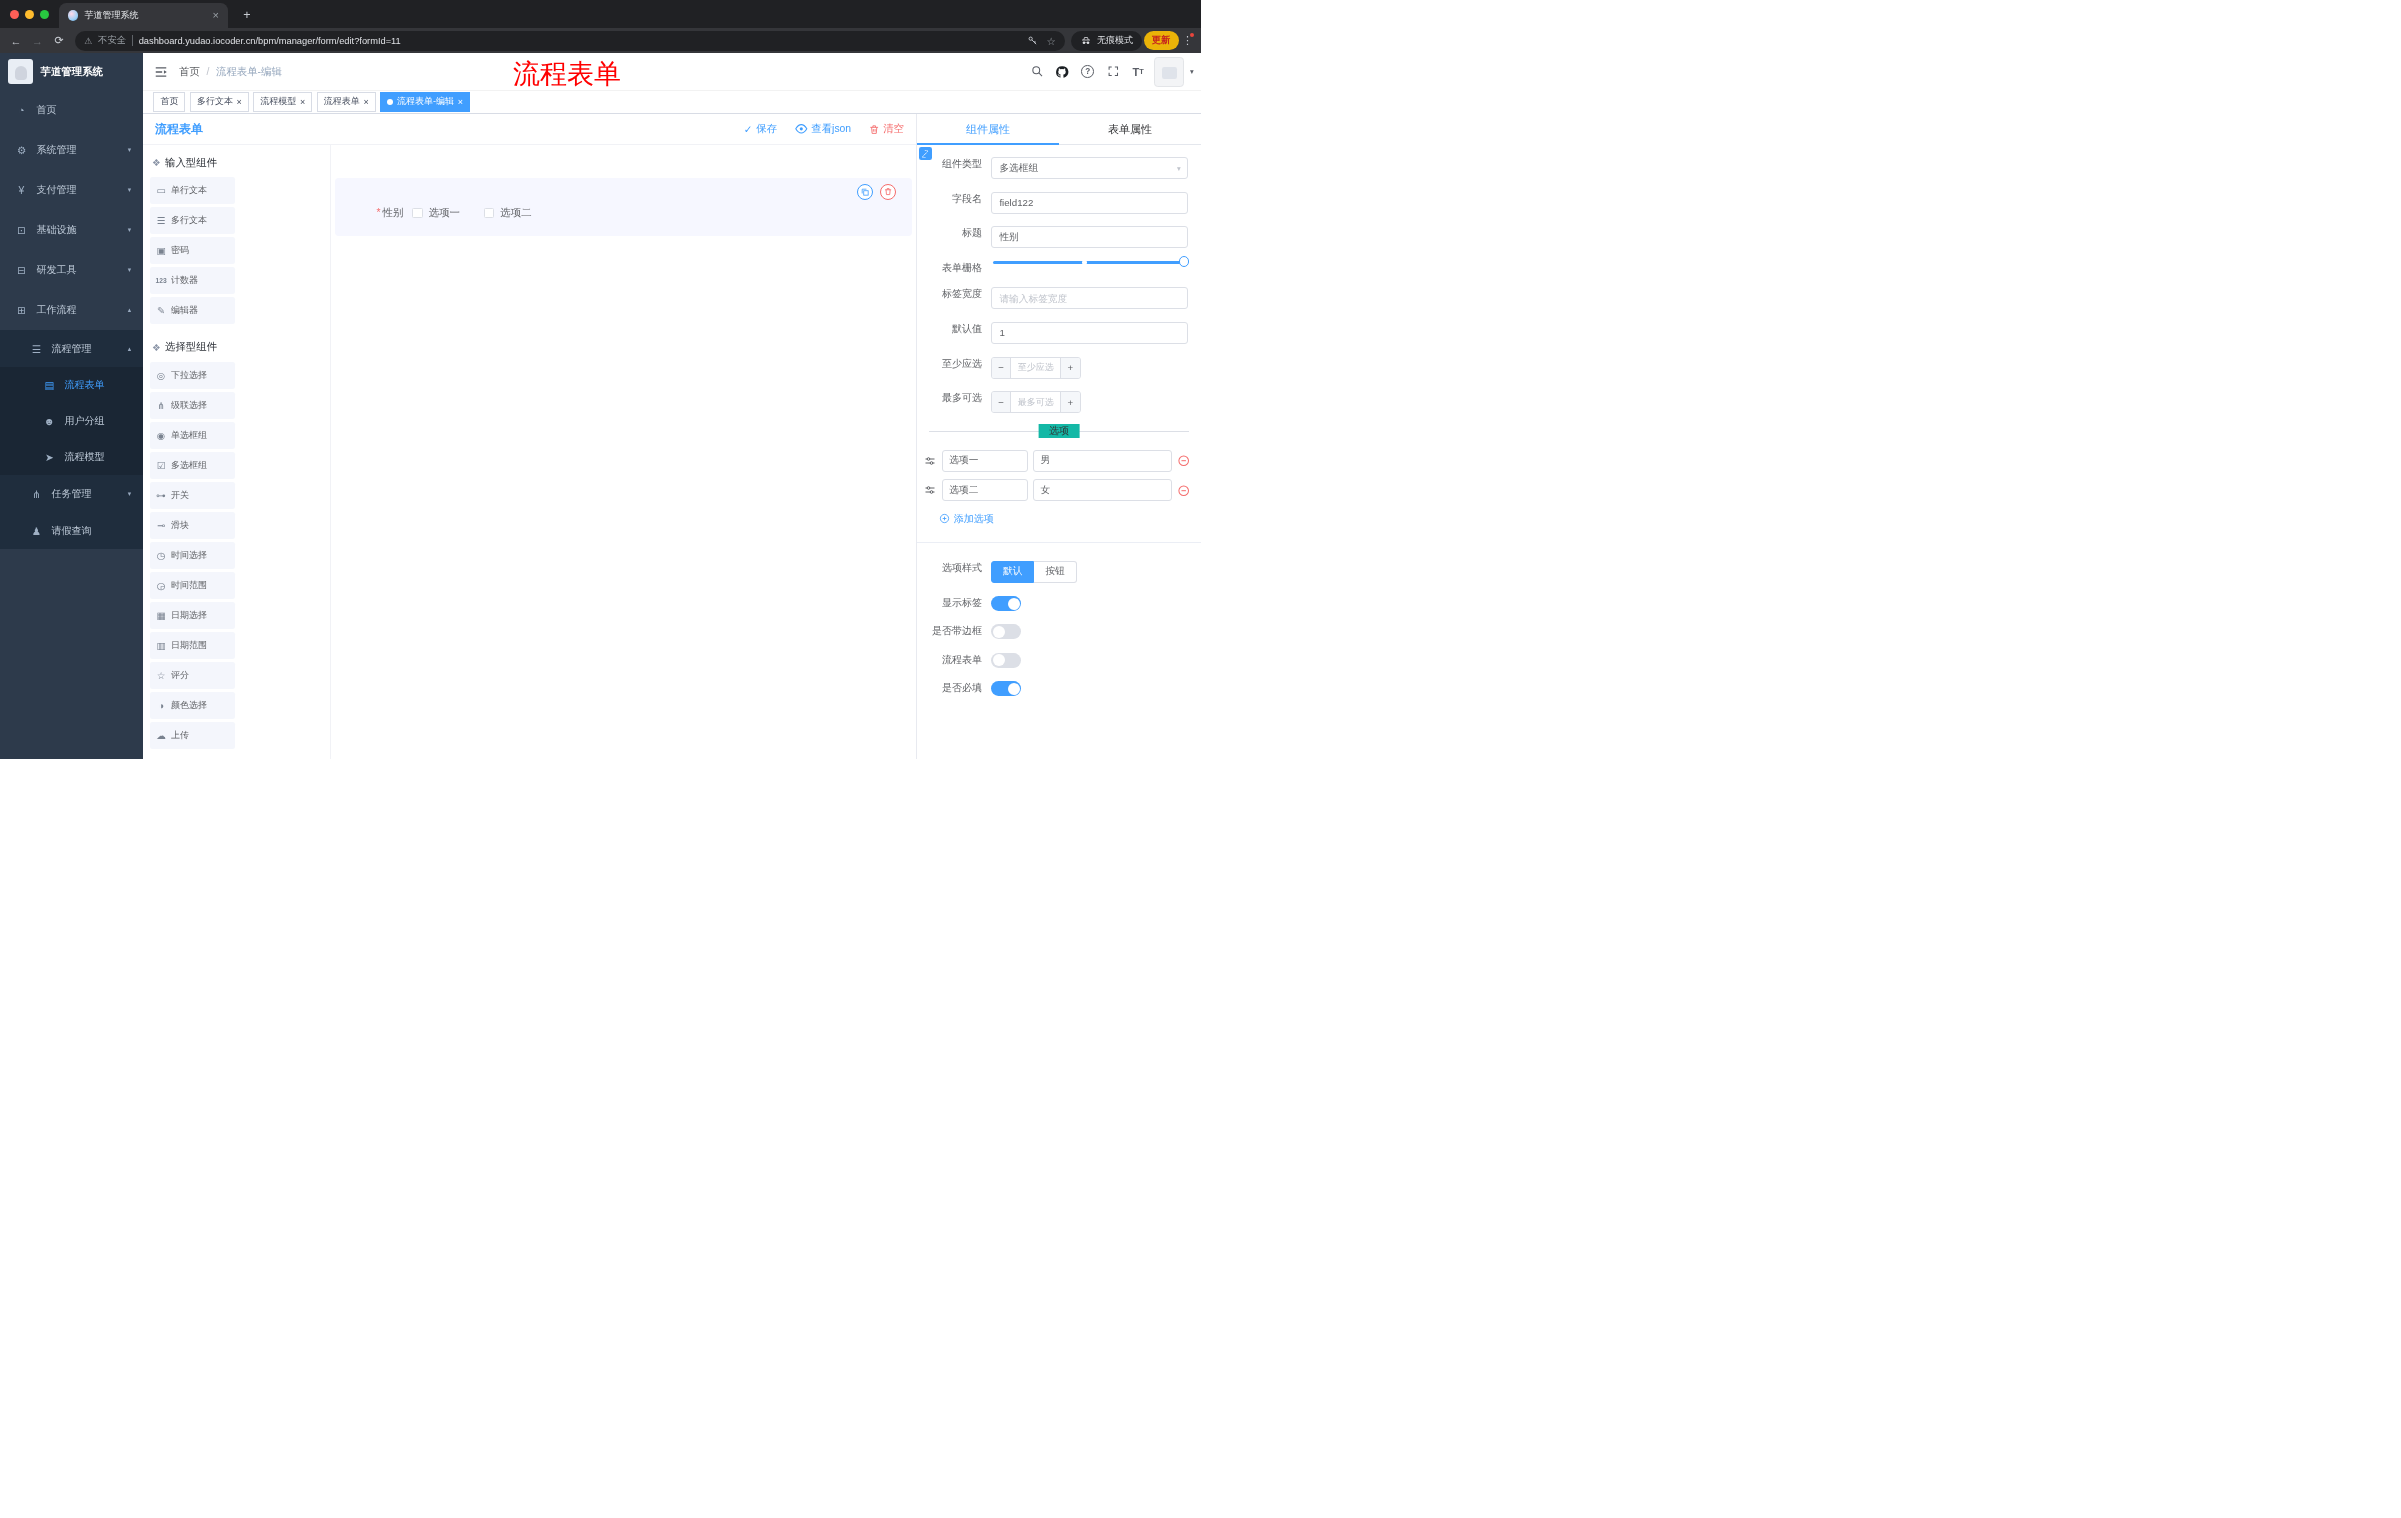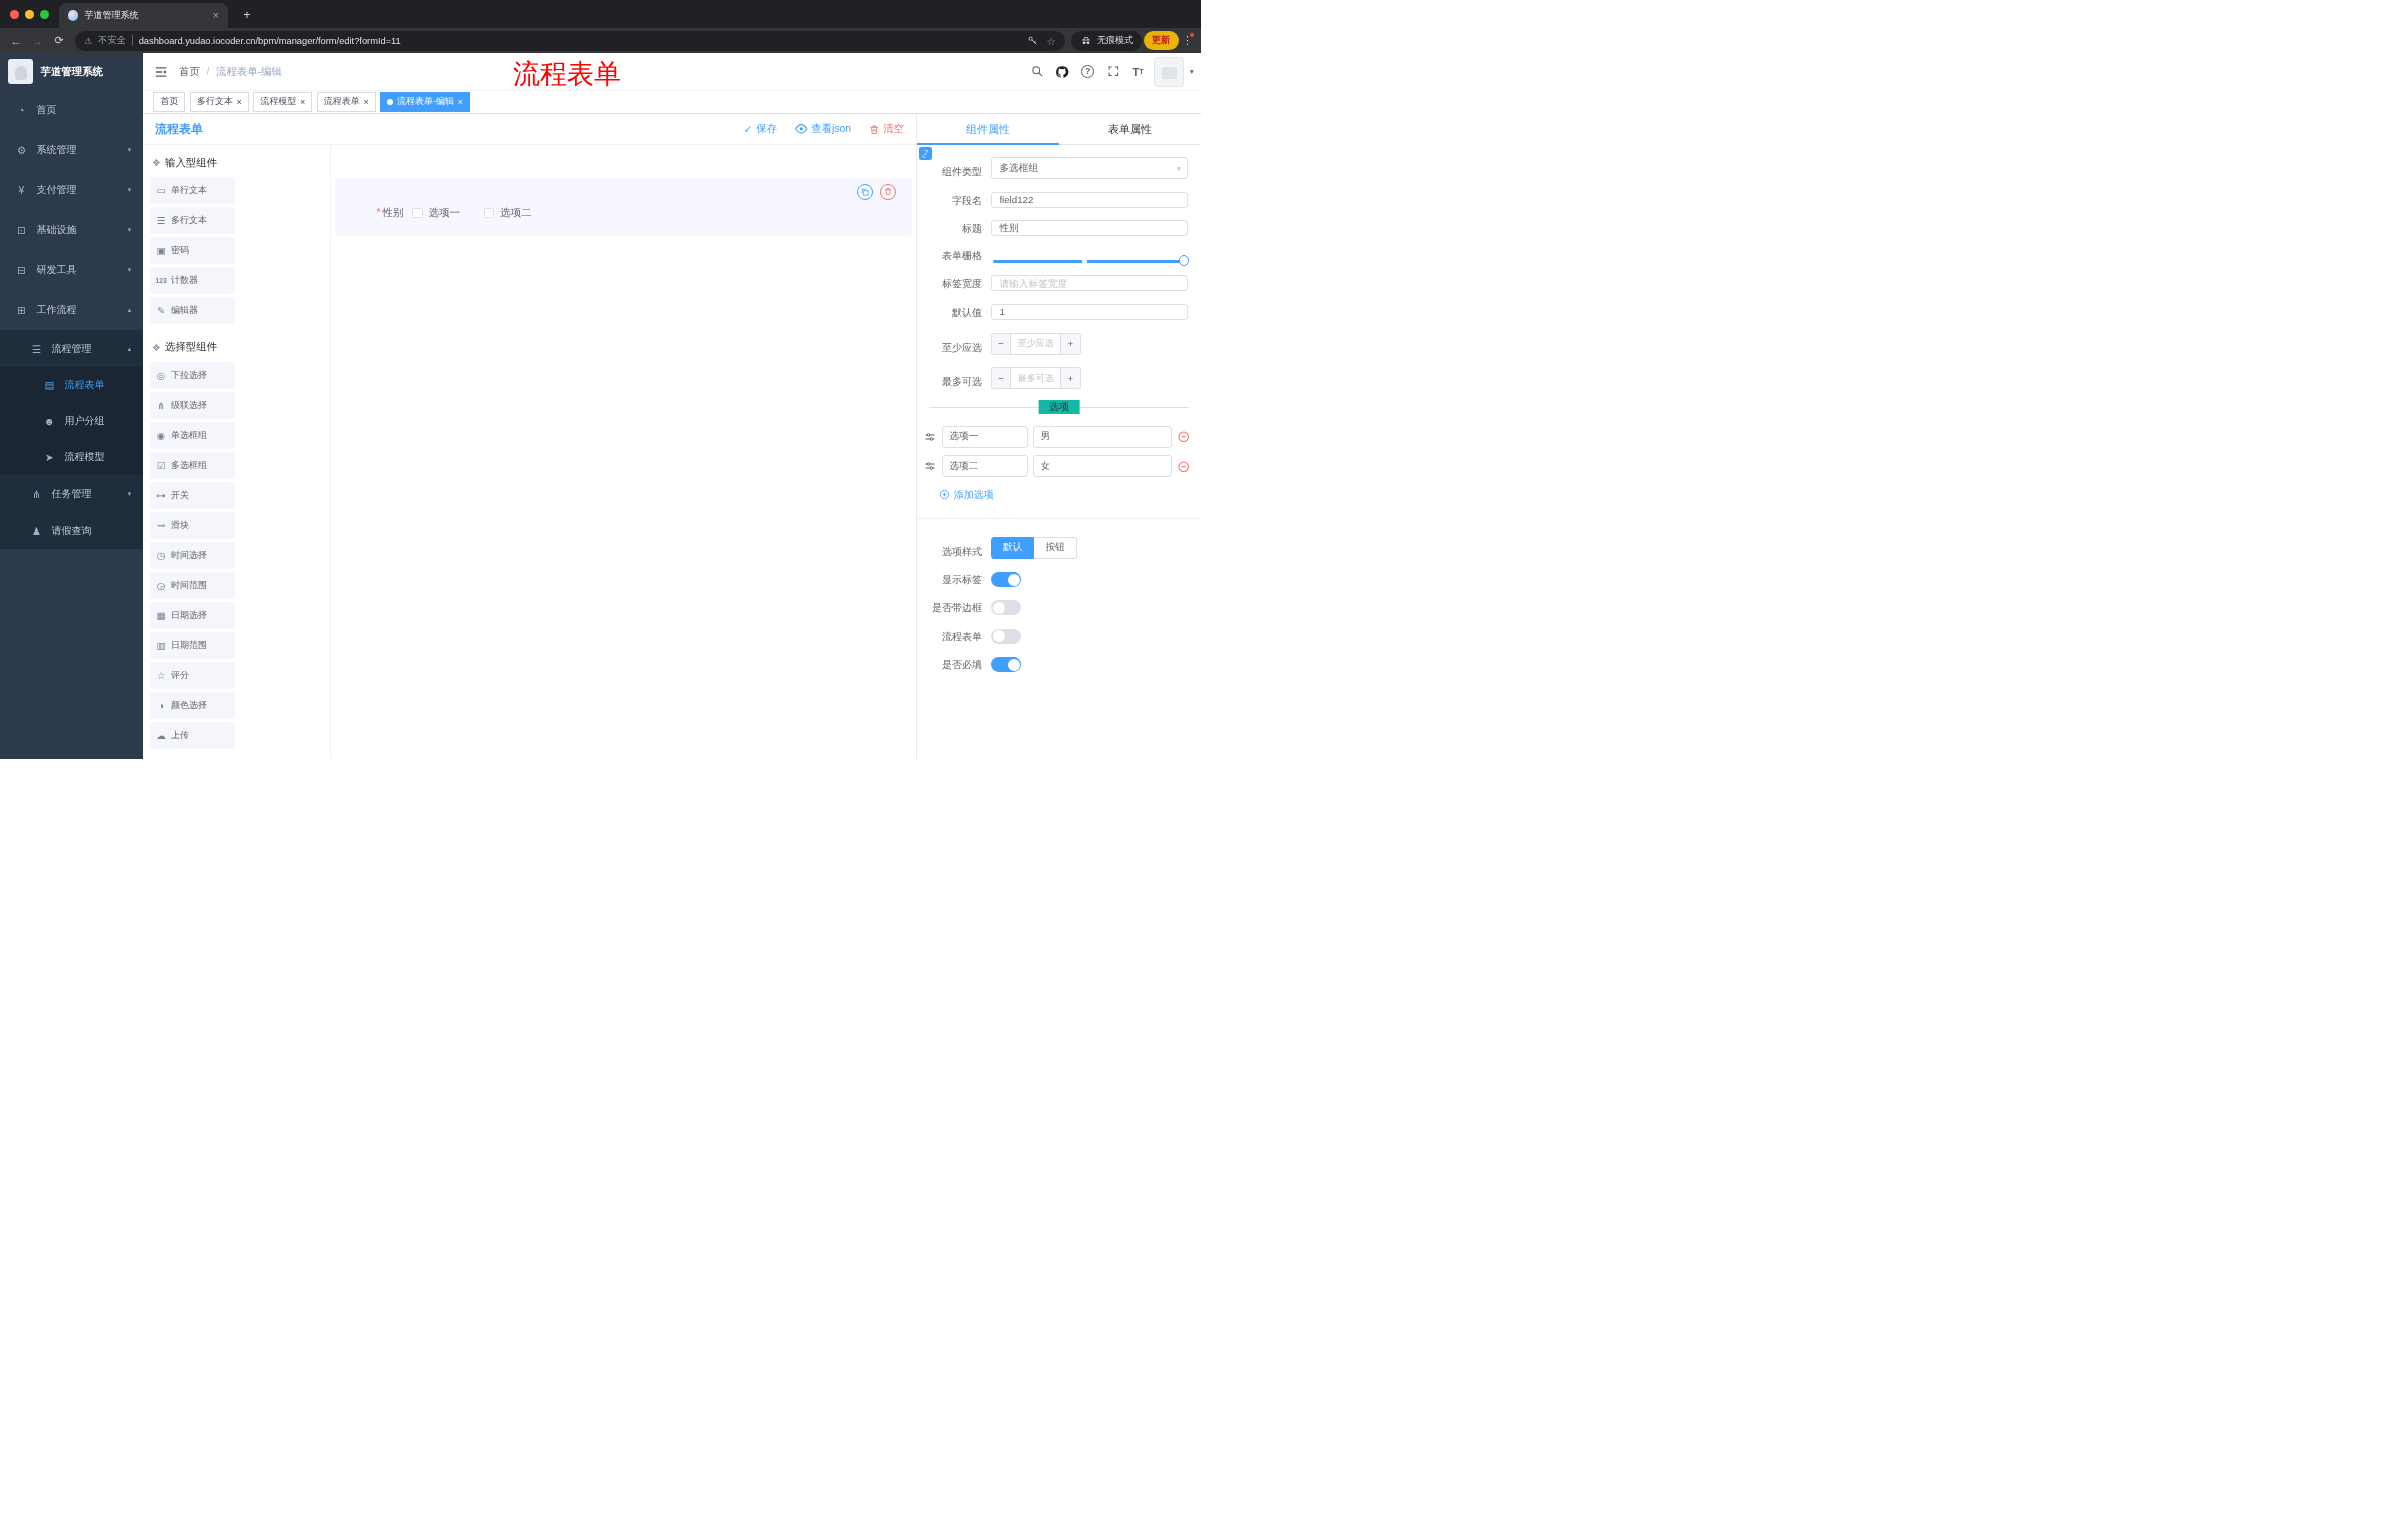--- a/index.html
+++ b/index.html
@@ -123,24 +123,24 @@
 
 
 .props{position:absolute;left:773px;top:0;width:285px;height:645px;border-left:0.7px solid #e8eaf0;overflow:hidden;background:#fff}
 .ptabs{height:31px;display:flex;border-bottom:0.7px solid #e4e7ed}
 .ptab{flex:1;display:flex;align-items:center;justify-content:center;font-size:11px;color:#303133;position:relative}
 .ptab.on{color:#409EFF}
 .ptab.on::after{content:"";position:absolute;left:0;right:0;bottom:-0.7px;height:1.5px;background:#409EFF}
 .linkbtn{position:absolute;left:1.5px;top:33px;width:13.4px;height:13.4px;background:#409EFF;border-radius:2.2px;
          display:flex;align-items:center;justify-content:center;z-index:3}
 .pbody{padding-top:12px}
-.prow{display:flex;align-items:flex-end;padding-right:13.4px;margin-bottom:12.6px}
+.prow{display:flex;align-items:flex-start;padding-right:13.4px;margin-bottom:12.6px}
 .plabel{width:74px;flex:none;text-align:right;padding-right:9px;font-size:10px;color:#606266;white-space:nowrap}
 .pctl{flex:1;min-width:0;display:flex;align-items:center}
-.pinput{width:100%;height:16px;border:0.7px solid #dcdfe6;border-radius:3px;padding:0 7.4px;font-size:9.7px;color:#606266}
+.pinput{width:100%;height:22px;border:0.7px solid #dcdfe6;border-radius:3px;padding:0 7.4px;font-size:9.7px;color:#606266}
 .pselect{width:100%;height:22px;border:0.7px solid #dcdfe6;border-radius:3px;padding:0 18px 0 7.4px;
          font-size:9.7px;color:#606266;display:flex;align-items:center;position:relative;background:#fff}
 .scar{position:absolute;right:6px;color:#c0c4cc;font-size:7.4px}
 .slider{position:relative;height:3px;background:#409EFF;border-radius:1.5px;flex:1;margin:0 4.5px 0 1.5px}
 .smark{position:absolute;left:47%;top:-0.7px;width:4.5px;height:4.5px;border-radius:50%;background:#fff}
 .shandle{position:absolute;right:-6px;top:-4.5px;width:10.4px;height:10.4px;border-radius:50%;background:#fff;border:1.5px solid #409EFF}
 .stepper{display:inline-flex;height:22px;border:0.7px solid #dcdfe6;border-radius:3px;overflow:hidden}
 .stepbtn{width:19.3px;background:#f5f7fa;color:#606266;display:flex;align-items:center;justify-content:center;
          font-size:9.7px;border-right:0.7px solid #dcdfe6}
 .stepbtn.plus{border-right:0;border-left:0.7px solid #dcdfe6}

